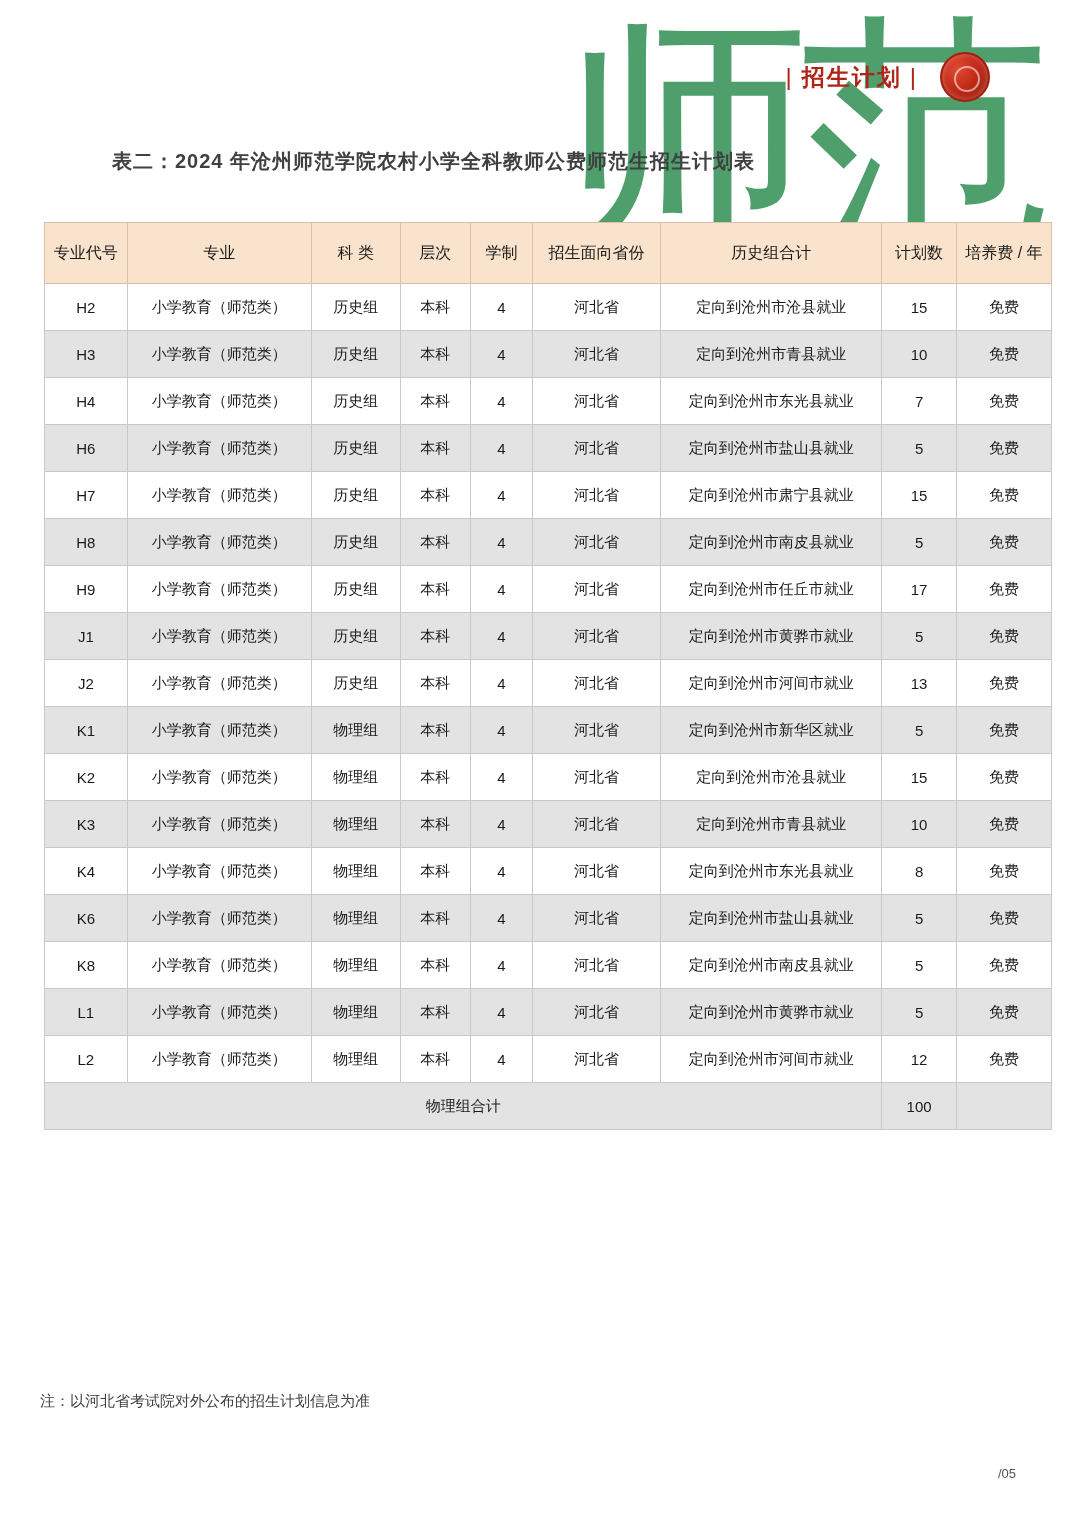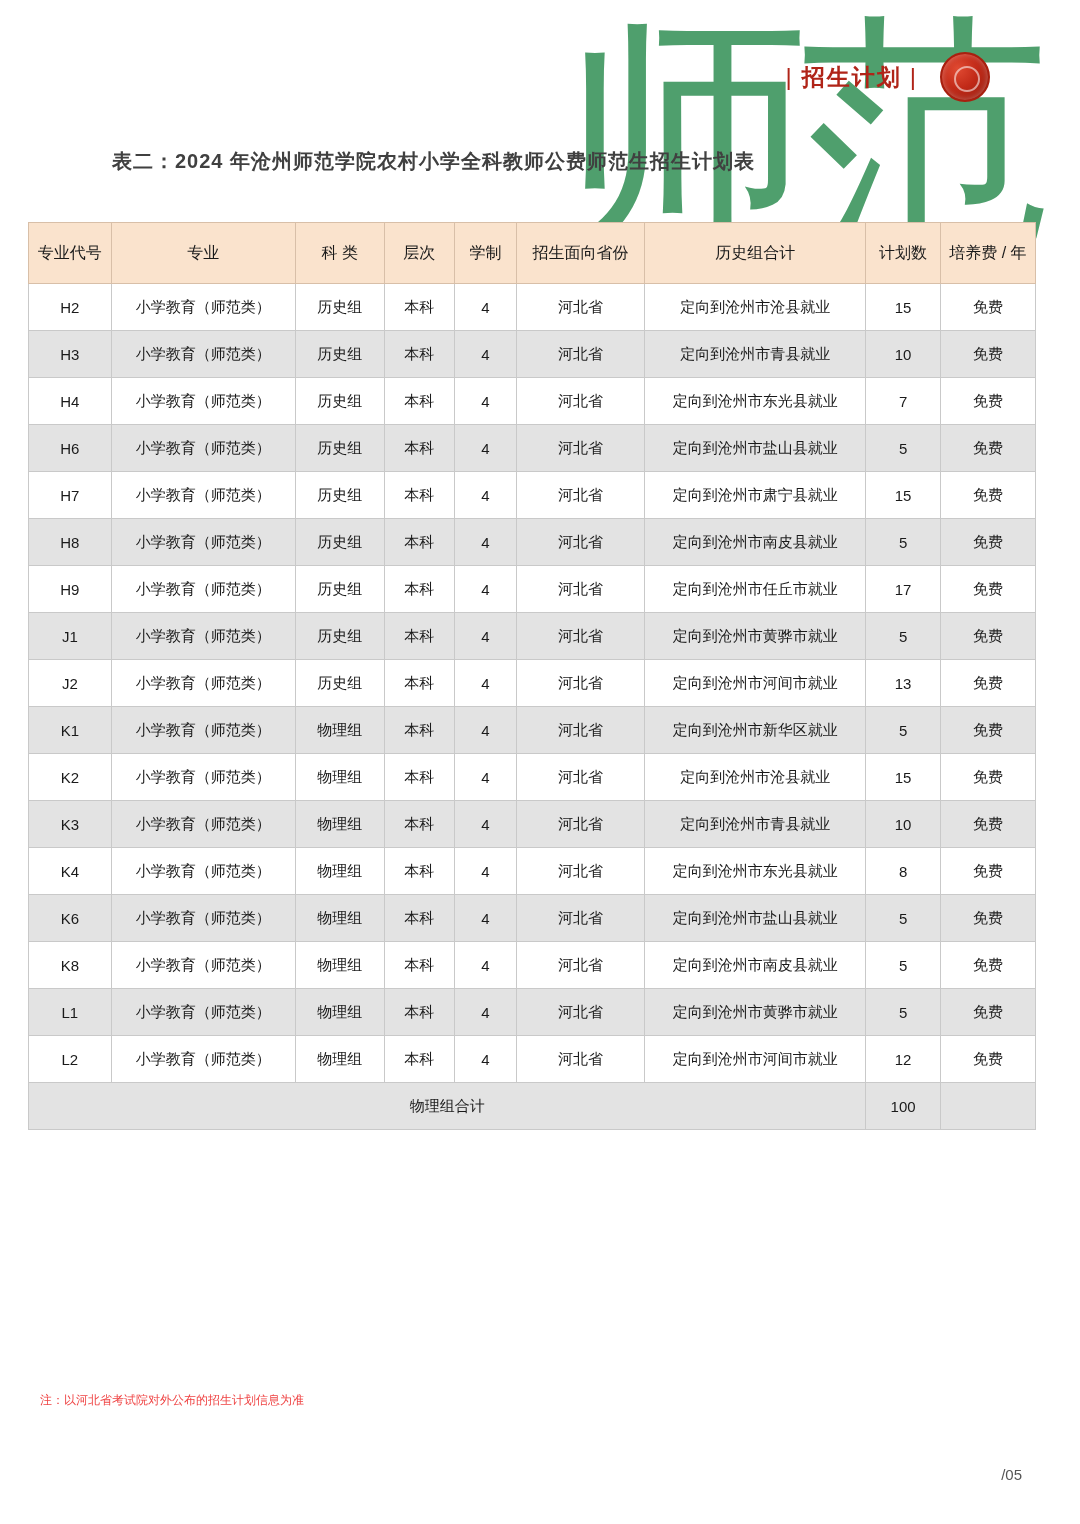--- a/index.html
+++ b/index.html
@@ -86,21 +86,21 @@
     font-weight: bold;
     letter-spacing: 1px;
     color: #404040;
     z-index: 2;
   }
 
   
   .table-wrap {
     position: absolute;
     top: 222px;
-    left: 28px;
+    left: 44px;
     width: 1008px;
     z-index: 2;
   }
   table {
     border-collapse: collapse;
     width: 100%;
     table-layout: fixed;
     background: rgba(255,255,255,0.55);
   }
   th, td {
@@ -137,29 +137,29 @@
   col.c5 { width: 124px; }
   col.c6 { width: 214px; }
   col.c7 { width: 72px; }
   col.c8 { width: 92px; }
 
   
   .note {
     position: absolute;
     left: 40px;
     top: 1392px;
-    font-size: 12px;
-    color: #ef4444;
+    font-size: 15px;
+    color: #404040;
     z-index: 2;
   }
   .page-num {
     position: absolute;
-    right: 58px;
+    right: 64px;
     top: 1466px;
-    font-size: 15px;
+    font-size: 13px;
     color: #555;
     z-index: 2;
   }
 </style>
 </head>
 <body>
 
 <div class="watermark">师范</div>
 
 <div class="header">

